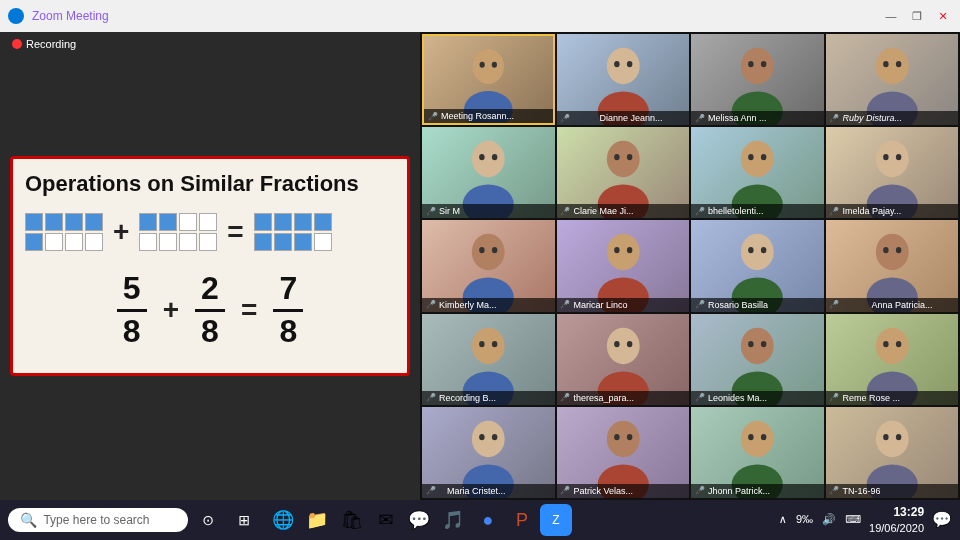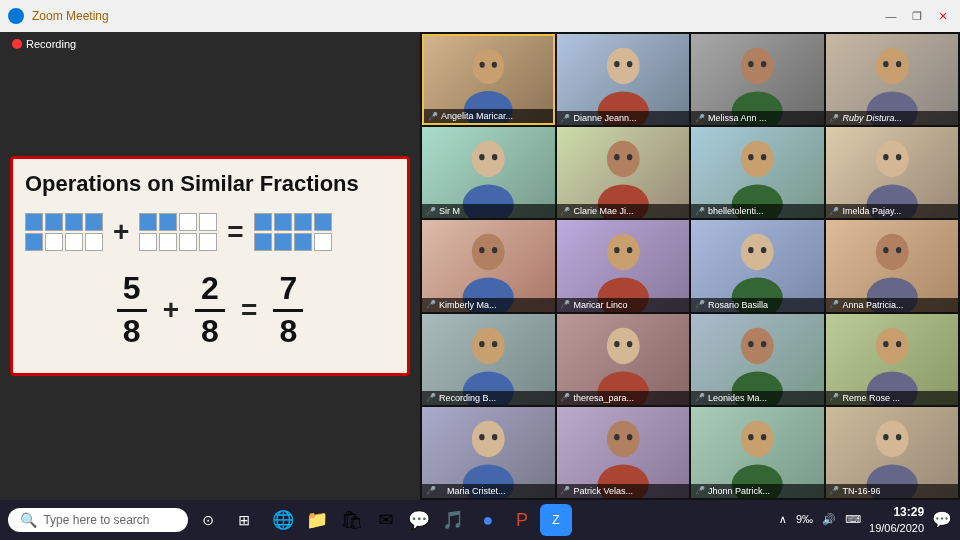--- a/index.html
+++ b/index.html
@@ -24,21 +24,21 @@
       z-index: 100;
     }
     .title-bar-icon {
       width: 16px; height: 16px;
       background: #0078d7;
       border-radius: 50%;
       margin-right: 8px;
     }
     .title-bar-text {
       font-size: 12px;
-      color: #a16207;
+      color: #8b5cf6;
       flex: 1;
     }
     .title-bar-controls {
       display: flex;
       gap: 8px;
     }
     .title-bar-btn {
       width: 18px; height: 18px;
       display: flex; align-items: center; justify-content: center;
       font-size: 11px;
@@ -399,33 +399,33 @@
   <div class="participants-grid" id="participants-grid">
   <div class="participant-cell active-speaker" style="background: linear-gradient(135deg, rgb(210, 180, 140) 0%, rgb(139, 115, 85) 100%);">
         <svg width="100%" height="100%" viewBox="0 0 100 100" style="position: absolute; inset: 0px;">
           <ellipse cx="50" cy="35" rx="18" ry="20" fill="#c8a070"></ellipse>
           <ellipse cx="50" cy="85" rx="28" ry="22" fill="#4466aa"></ellipse>
           <ellipse cx="43" cy="33" rx="3" ry="3.5" fill="#333"></ellipse>
           <ellipse cx="57" cy="33" rx="3" ry="3.5" fill="#333"></ellipse>
         </svg>
         <div class="participant-name">
           <span style="font-size: 8px;">🎤</span>
-          <span style="overflow: hidden; text-overflow: ellipsis; white-space: nowrap;">Angelita Maricar...</span>
+          <span style="overflow: hidden; text-overflow: ellipsis; white-space: nowrap;">Meeting Rosann...</span>
         </div>
       </div>
       <div class="participant-cell" style="background: linear-gradient(135deg, rgb(176, 196, 222) 0%, rgb(112, 128, 144) 100%);">
         <svg width="100%" height="100%" viewBox="0 0 100 100" style="position: absolute; inset: 0px;">
           <ellipse cx="50" cy="35" rx="18" ry="20" fill="#d4b896"></ellipse>
           <ellipse cx="50" cy="85" rx="28" ry="22" fill="#aa4433"></ellipse>
           <ellipse cx="43" cy="33" rx="3" ry="3.5" fill="#333"></ellipse>
           <ellipse cx="57" cy="33" rx="3" ry="3.5" fill="#333"></ellipse>
         </svg>
         <div class="participant-name">
           <span style="font-size: 8px;">🎤</span>
-          <span style="overflow: hidden; text-overflow: ellipsis; white-space: nowrap;">Dianne Jeann...</span>
+          <span style="overflow: hidden; text-overflow: ellipsis; white-space: nowrap; margin-left: 26px;">Dianne Jeann...</span>
         </div>
       </div>
       <div class="participant-cell" style="background: linear-gradient(135deg, rgb(169, 169, 169) 0%, rgb(105, 105, 105) 100%);">
         <svg width="100%" height="100%" viewBox="0 0 100 100" style="position: absolute; inset: 0px;">
           <ellipse cx="50" cy="35" rx="18" ry="20" fill="#b08060"></ellipse>
           <ellipse cx="50" cy="85" rx="28" ry="22" fill="#336633"></ellipse>
           <ellipse cx="43" cy="33" rx="3" ry="3.5" fill="#333"></ellipse>
           <ellipse cx="57" cy="33" rx="3" ry="3.5" fill="#333"></ellipse>
         </svg>
         <div class="participant-name">
@@ -531,21 +531,21 @@
       </div>
       <div class="participant-cell" style="background: linear-gradient(135deg, rgb(221, 187, 153) 0%, rgb(170, 136, 102) 100%);">
         <svg width="100%" height="100%" viewBox="0 0 100 100" style="position: absolute; inset: 0px;">
           <ellipse cx="50" cy="35" rx="18" ry="20" fill="#b08060"></ellipse>
           <ellipse cx="50" cy="85" rx="28" ry="22" fill="#666688"></ellipse>
           <ellipse cx="43" cy="33" rx="3" ry="3.5" fill="#333"></ellipse>
           <ellipse cx="57" cy="33" rx="3" ry="3.5" fill="#333"></ellipse>
         </svg>
         <div class="participant-name">
           <span style="font-size: 8px;">🎤</span>
-          <span style="overflow: hidden; text-overflow: ellipsis; white-space: nowrap;">Anna Patricia...</span>
+          <span style="overflow: hidden; text-overflow: ellipsis; white-space: nowrap; margin-left: 29px;">Anna Patricia...</span>
         </div>
       </div>
       <div class="participant-cell" style="background: linear-gradient(135deg, rgb(170, 187, 187) 0%, rgb(119, 136, 136) 100%);">
         <svg width="100%" height="100%" viewBox="0 0 100 100" style="position: absolute; inset: 0px;">
           <ellipse cx="50" cy="35" rx="18" ry="20" fill="#c8a070"></ellipse>
           <ellipse cx="50" cy="85" rx="28" ry="22" fill="#4466aa"></ellipse>
           <ellipse cx="43" cy="33" rx="3" ry="3.5" fill="#333"></ellipse>
           <ellipse cx="57" cy="33" rx="3" ry="3.5" fill="#333"></ellipse>
         </svg>
         <div class="participant-name">

